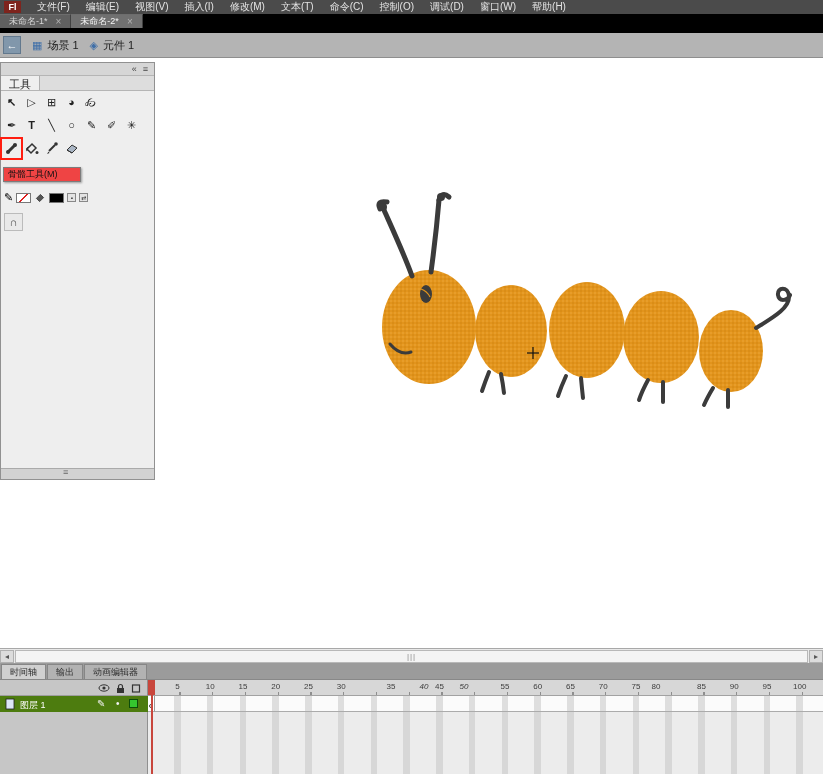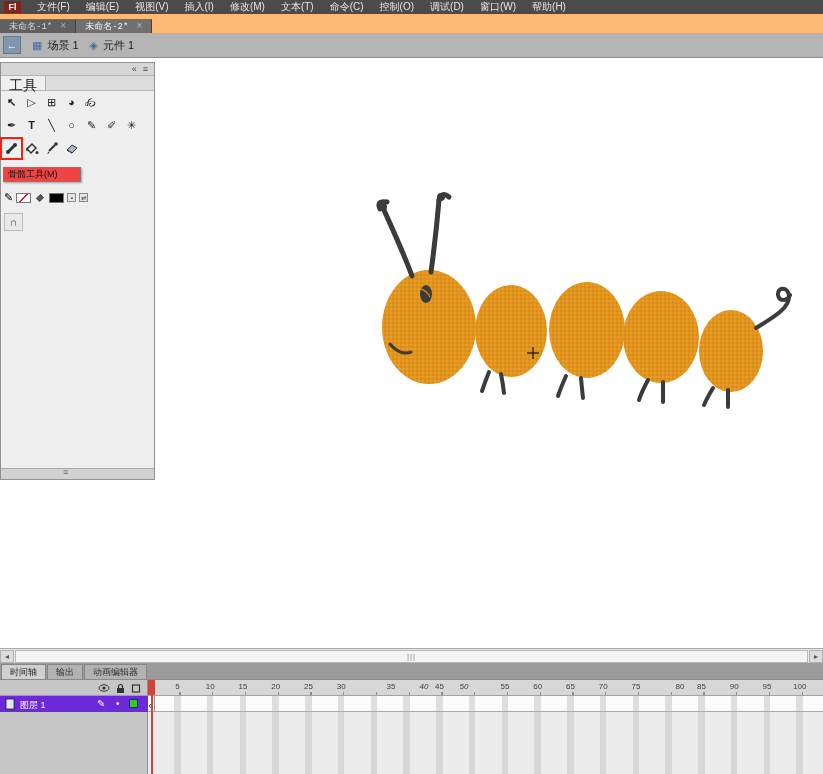--- a/index.html
+++ b/index.html
@@ -6,41 +6,41 @@
   html,body{width:823px;height:774px;overflow:hidden;font-family:"Liberation Sans",sans-serif;}
   #app{position:relative;width:823px;height:774px;background:#ffffff;}
 
   
   .menubar{position:absolute;left:0;top:0;width:100%;height:14px;background:#4b4b4b;display:flex;align-items:center;z-index:40;}
   .logo{width:17px;height:12px;margin:0 8px 0 4px;background:#7e241d;color:#fff;font-size:9px;font-weight:bold;display:flex;align-items:center;justify-content:center;}
   .menu-items{display:flex;}
   .menu-item{color:#e4e4e4;font-size:10px;line-height:14px;padding:13px 8px;cursor:default;white-space:nowrap;}
 
   
-  .tabbar{position:absolute;left:0;top:14px;width:100%;height:19px;background:#fdba74;display:flex;align-items:flex-end;z-index:39;font-family:Liberation Mono, monospace;}
+  .tabbar{position:absolute;left:0;top:14px;width:100%;height:19px;background:#000000;display:flex;align-items:flex-start;z-index:39;}
   .doc-tab{display:flex;align-items:center;gap:8px;padding:0 9px;font-size:9px;color:#d6d6d6;background:#606060;border-right:1px solid #414141;border-top:1px solid #6d6d6d;}
   .doc-tab.active{background:#707070;color:#f4f4f4;}
   .tab-close{color:#b3b3b3;font-size:10px;line-height:10px;}
 
   
   .scenebar{position:absolute;left:0;top:33px;width:100%;height:25px;background:#b4b4b4;border-bottom:1px solid #8e8e8e;display:flex;align-items:center;gap:5px;z-index:38;}
   .back-btn{width:18px;height:18px;margin-left:3px;background:#8197ab;border:1px solid #62788d;color:#fff;font-size:11px;display:flex;align-items:center;justify-content:center;}
   .bar-icon{color:#3f6fa8;font-size:11px;margin-left:6px;}
   .bar-label{font-size:11px;color:#1d1d1d;}
 
   
   .main{position:absolute;left:0;top:58px;width:823px;height:590px;background:#ffffff;overflow:hidden;}
   .canvas-svg{position:absolute;left:0;top:0;}
 
   
   .tools-panel{position:absolute;left:0;top:4px;width:155px;height:418px;background:#eeeeee;border:1px solid #919191;z-index:20;}
   .panel-strip{height:13px;background:#d6d6d6;border-bottom:1px solid #b5b5b5;display:flex;justify-content:flex-end;align-items:center;gap:6px;padding-right:6px;}
   .panel-strip span{font-size:9px;color:#444;line-height:13px;}
   .panel-tabrow{height:15px;background:#dddddd;border-bottom:1px solid #b5b5b5;display:flex;}
-  .panel-tab{font-size:14px;color:#222;background:#efefef;padding:1px 8px;border-right:1px solid #b0b0b0;}
+  .panel-tab{font-size:11px;color:#222;background:#efefef;padding:1px 8px;border-right:1px solid #b0b0b0;}
   .tool-row{display:flex;gap:1px;padding:2px 1px;}
   .tool-cell{width:19px;height:19px;display:flex;align-items:center;justify-content:center;font-size:11px;color:#222;}
   .tool-cell .g{display:block;line-height:1;}
   .g.sel{font-weight:bold;}
   .g.rot45{display:inline-block;transform:rotate(40deg);}
   .bone-highlight{outline:2px solid #ff1d10;outline-offset:0;}
   .tooltip{position:absolute;left:2px;top:104px;width:78px;height:15px;background:#ef4444;border:1px solid #7c7c7c;font-size:9px;color:#111;line-height:13px;padding-left:4px;z-index:25;box-shadow:1px 1px 2px rgba(0,0,0,.35);}
   .colors-row{position:absolute;left:3px;top:128px;display:flex;align-items:center;gap:3px;}
   .swatch{width:15px;height:10px;border:1px solid #777;}
   .swatch.none{background:linear-gradient(135deg,#fff 44%,#e02020 44%,#e02020 56%,#fff 56%);}
@@ -61,21 +61,21 @@
 
   
   .timeline{position:absolute;left:0;top:663px;width:100%;height:111px;background:#c6c6c6;z-index:35;}
   .tl-tabs{height:17px;background:#9b9b9b;display:flex;gap:1px;padding:1px 0 0 1px;border-bottom:1px solid #888;}
   .tl-tab{font-size:9px;color:#2c2c2c;background:#b2b2b2;border:1px solid #868686;border-bottom:none;padding:1px 8px 0 8px;line-height:13px;}
   .tl-tab.active{background:#d0d0d0;}
   .tl-body{position:relative;height:94px;}
   .tl-left{position:absolute;left:0;top:0;width:148px;height:94px;background:#c6c6c6;border-right:1px solid #8f8f8f;}
   .tl-header-left{position:relative;height:16px;border-bottom:1px solid #9d9d9d;}
   .hdr-icon{position:absolute;top:3px;}
-  .layer-row{position:absolute;left:0;top:16px;width:148px;height:16px;background:#6d28d9;color:#fff;}
+  .layer-row{position:absolute;left:0;top:16px;width:148px;height:16px;background:#4d7c0f;color:#fff;}
   .layer-row .pagelike{position:absolute;left:5px;top:2px;}
   .layer-name{position:absolute;left:20px;top:3px;font-size:9px;color:#fff;}
   .layer-pencil{position:absolute;left:97px;top:2px;font-size:10px;color:#f2f2f2;}
   .layer-dot{position:absolute;left:116px;top:2px;font-size:10px;color:#f2f2f2;}
   .layer-colorbox{position:absolute;left:129px;top:3px;width:9px;height:9px;background:#35c72f;border:1px solid #0c4d0a;}
   .tl-frames{position:absolute;left:148px;top:0;right:0;height:94px;overflow:hidden;}
   .ruler{position:relative;height:16px;background-color:#d7d7d7;border-bottom:1px solid #a2a2a2;background-image:repeating-linear-gradient(90deg,transparent 0 31.45px,#8e8e8e 31.45px 32.75px);background-size:100% 4px;background-position:0 12px;background-repeat:no-repeat;}
   .ruler-num{position:absolute;top:2px;transform:translateX(-50%);font-size:8px;color:#3c3c3c;}
   .layer-frames{position:absolute;left:0;top:16px;right:0;height:16px;background-color:#fbfbfb;background-image:repeating-linear-gradient(90deg,transparent 0 26.2px,#dedede 26.2px 32.75px);border-bottom:1px solid #ababab;}
   .below-frames{position:absolute;left:0;top:32px;right:0;bottom:0;background-color:#ececec;background-image:repeating-linear-gradient(90deg,transparent 0 26.2px,#d7d7d7 26.2px 32.75px);}
@@ -331,21 +331,21 @@
             <span class="ruler-num" style="left: 193.225px;">30</span>
             <span class="ruler-num" style="left: 243px;">35</span>
             <span class="ruler-num" style="left: 276px; font-style: italic;">40</span>
             <span class="ruler-num" style="left: 291.475px;">45</span>
             <span class="ruler-num" style="left: 316px; font-style: italic;">50</span>
             <span class="ruler-num" style="left: 356.975px;">55</span>
             <span class="ruler-num" style="left: 389.725px;">60</span>
             <span class="ruler-num" style="left: 422.475px;">65</span>
             <span class="ruler-num" style="left: 455.225px;">70</span>
             <span class="ruler-num" style="left: 487.975px;">75</span>
-            <span class="ruler-num" style="left: 532px;">80</span>
+            <span class="ruler-num" style="left: 508px;">80</span>
             <span class="ruler-num" style="left: 553.475px;">85</span>
             <span class="ruler-num" style="left: 586.225px;">90</span>
             <span class="ruler-num" style="left: 618.975px;">95</span>
             <span class="ruler-num" style="left: 651.725px;">100</span>
           </div>
         <div class="layer-frames"></div>
         <div class="below-frames"></div>
         <div class="keyframe-cell">
           <div class="keyframe-circle"></div>
         </div>

